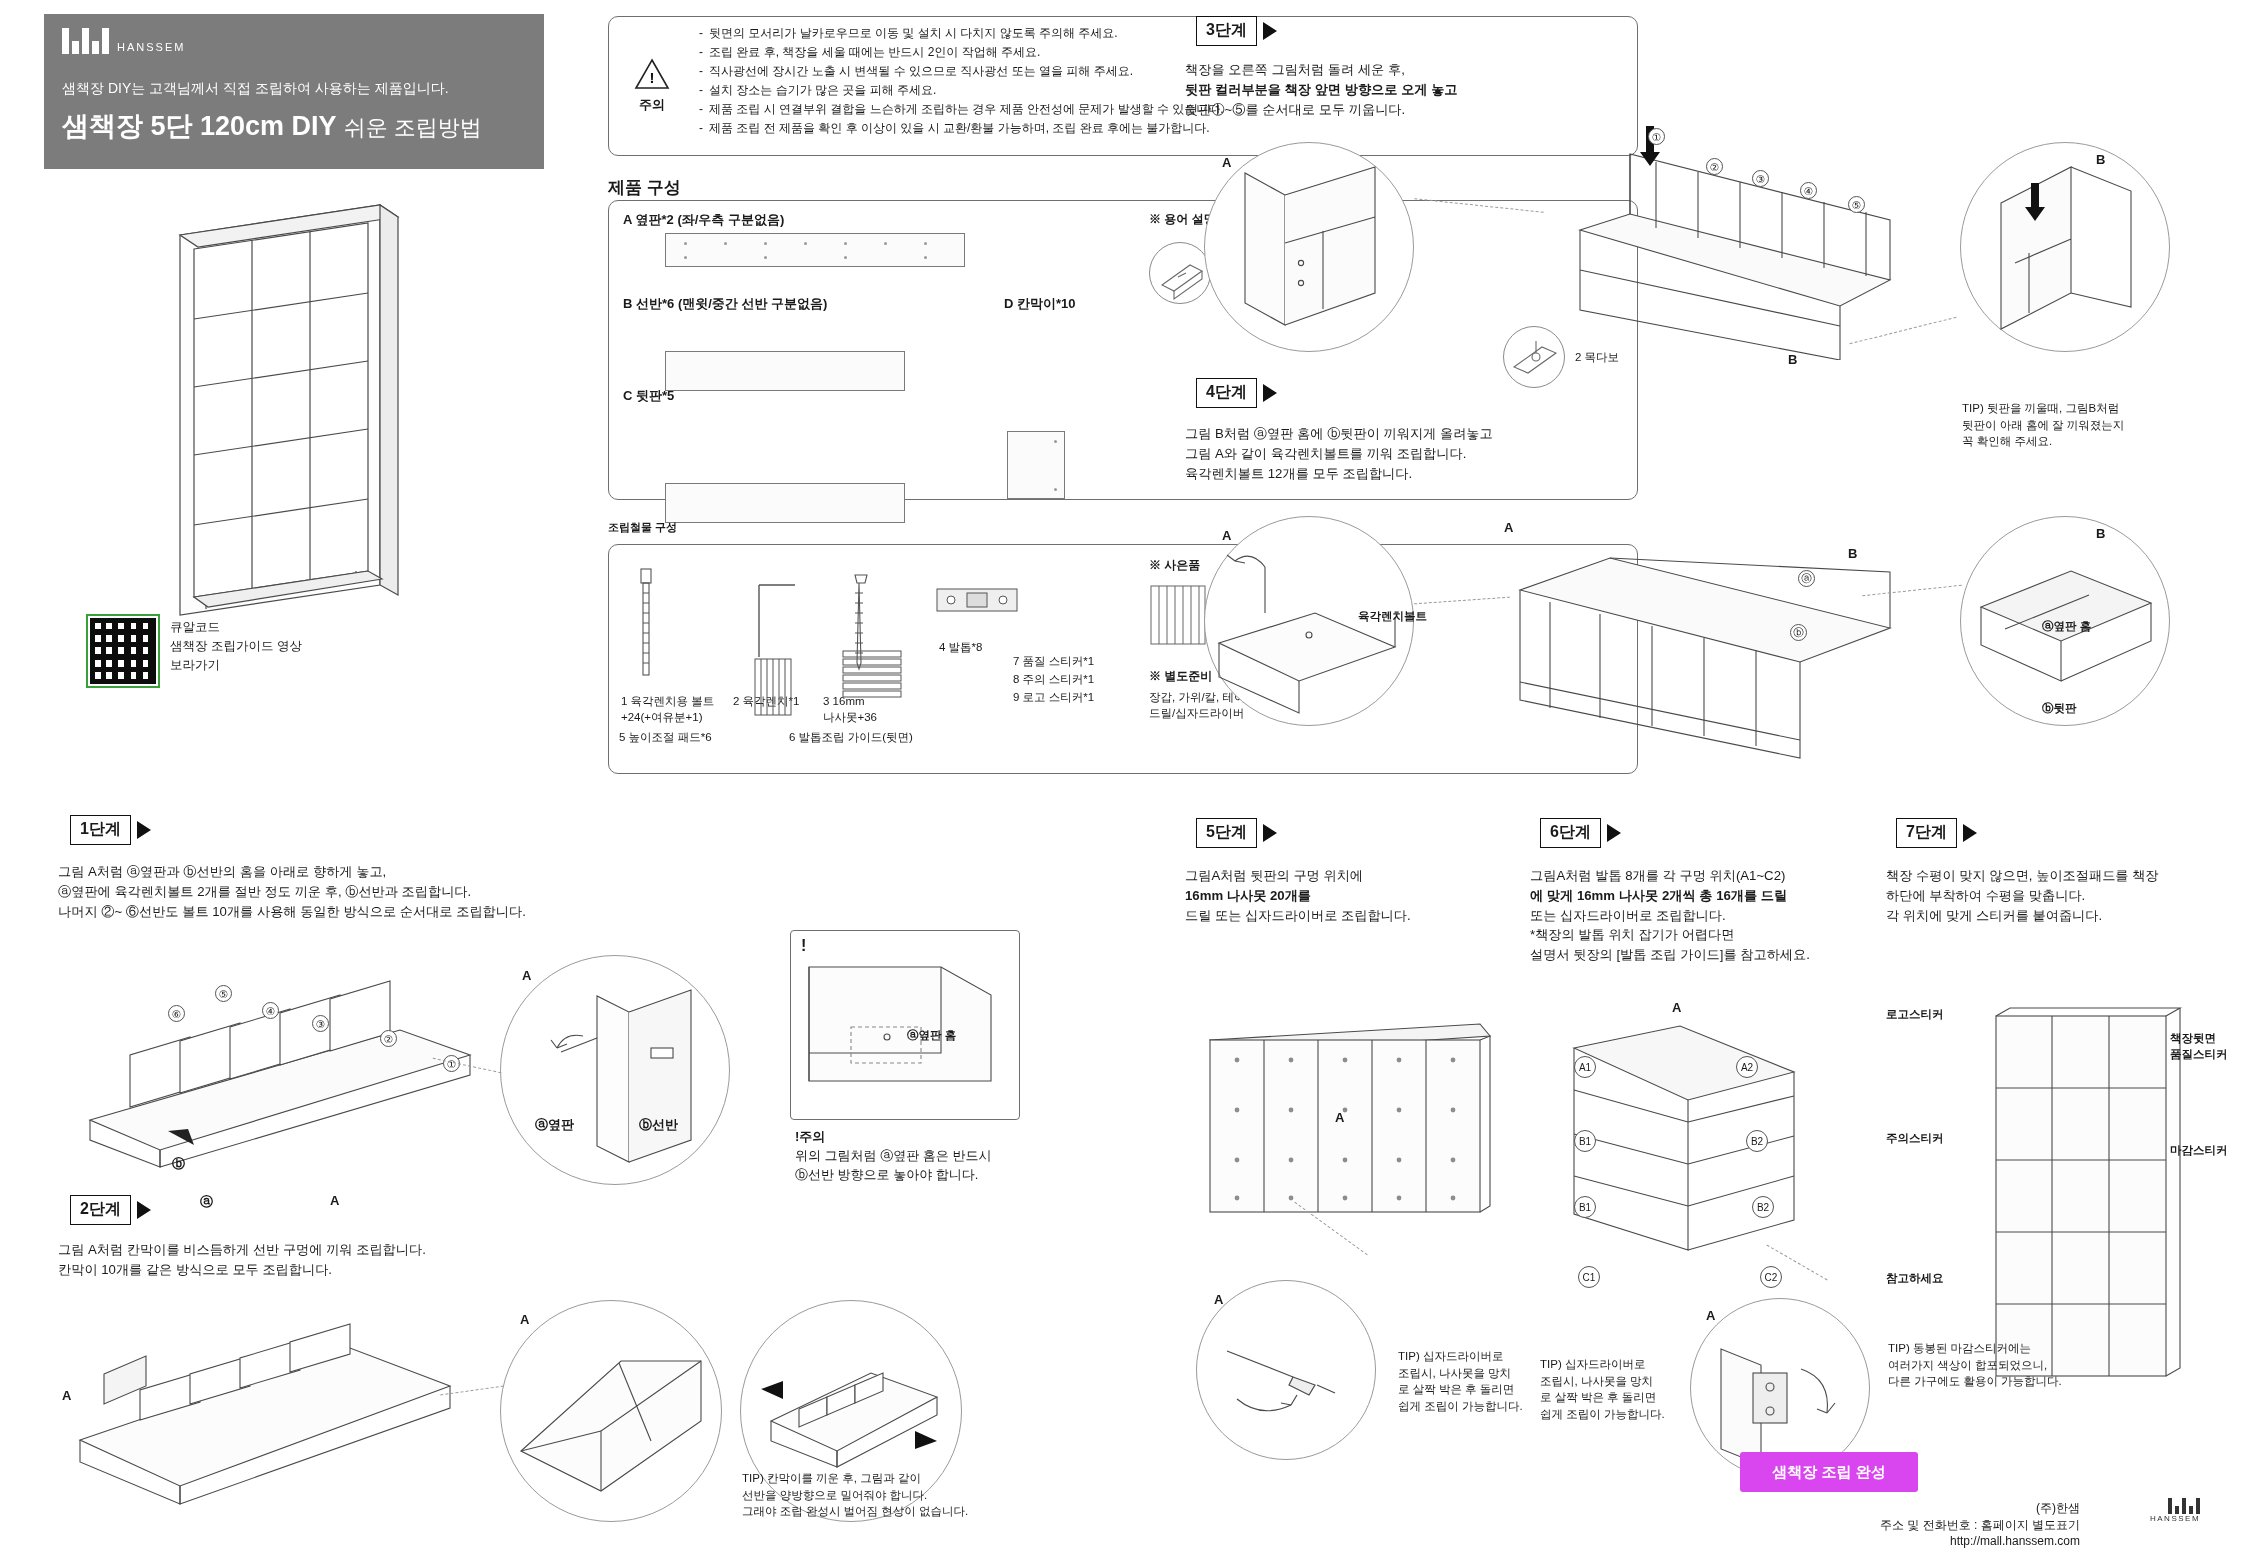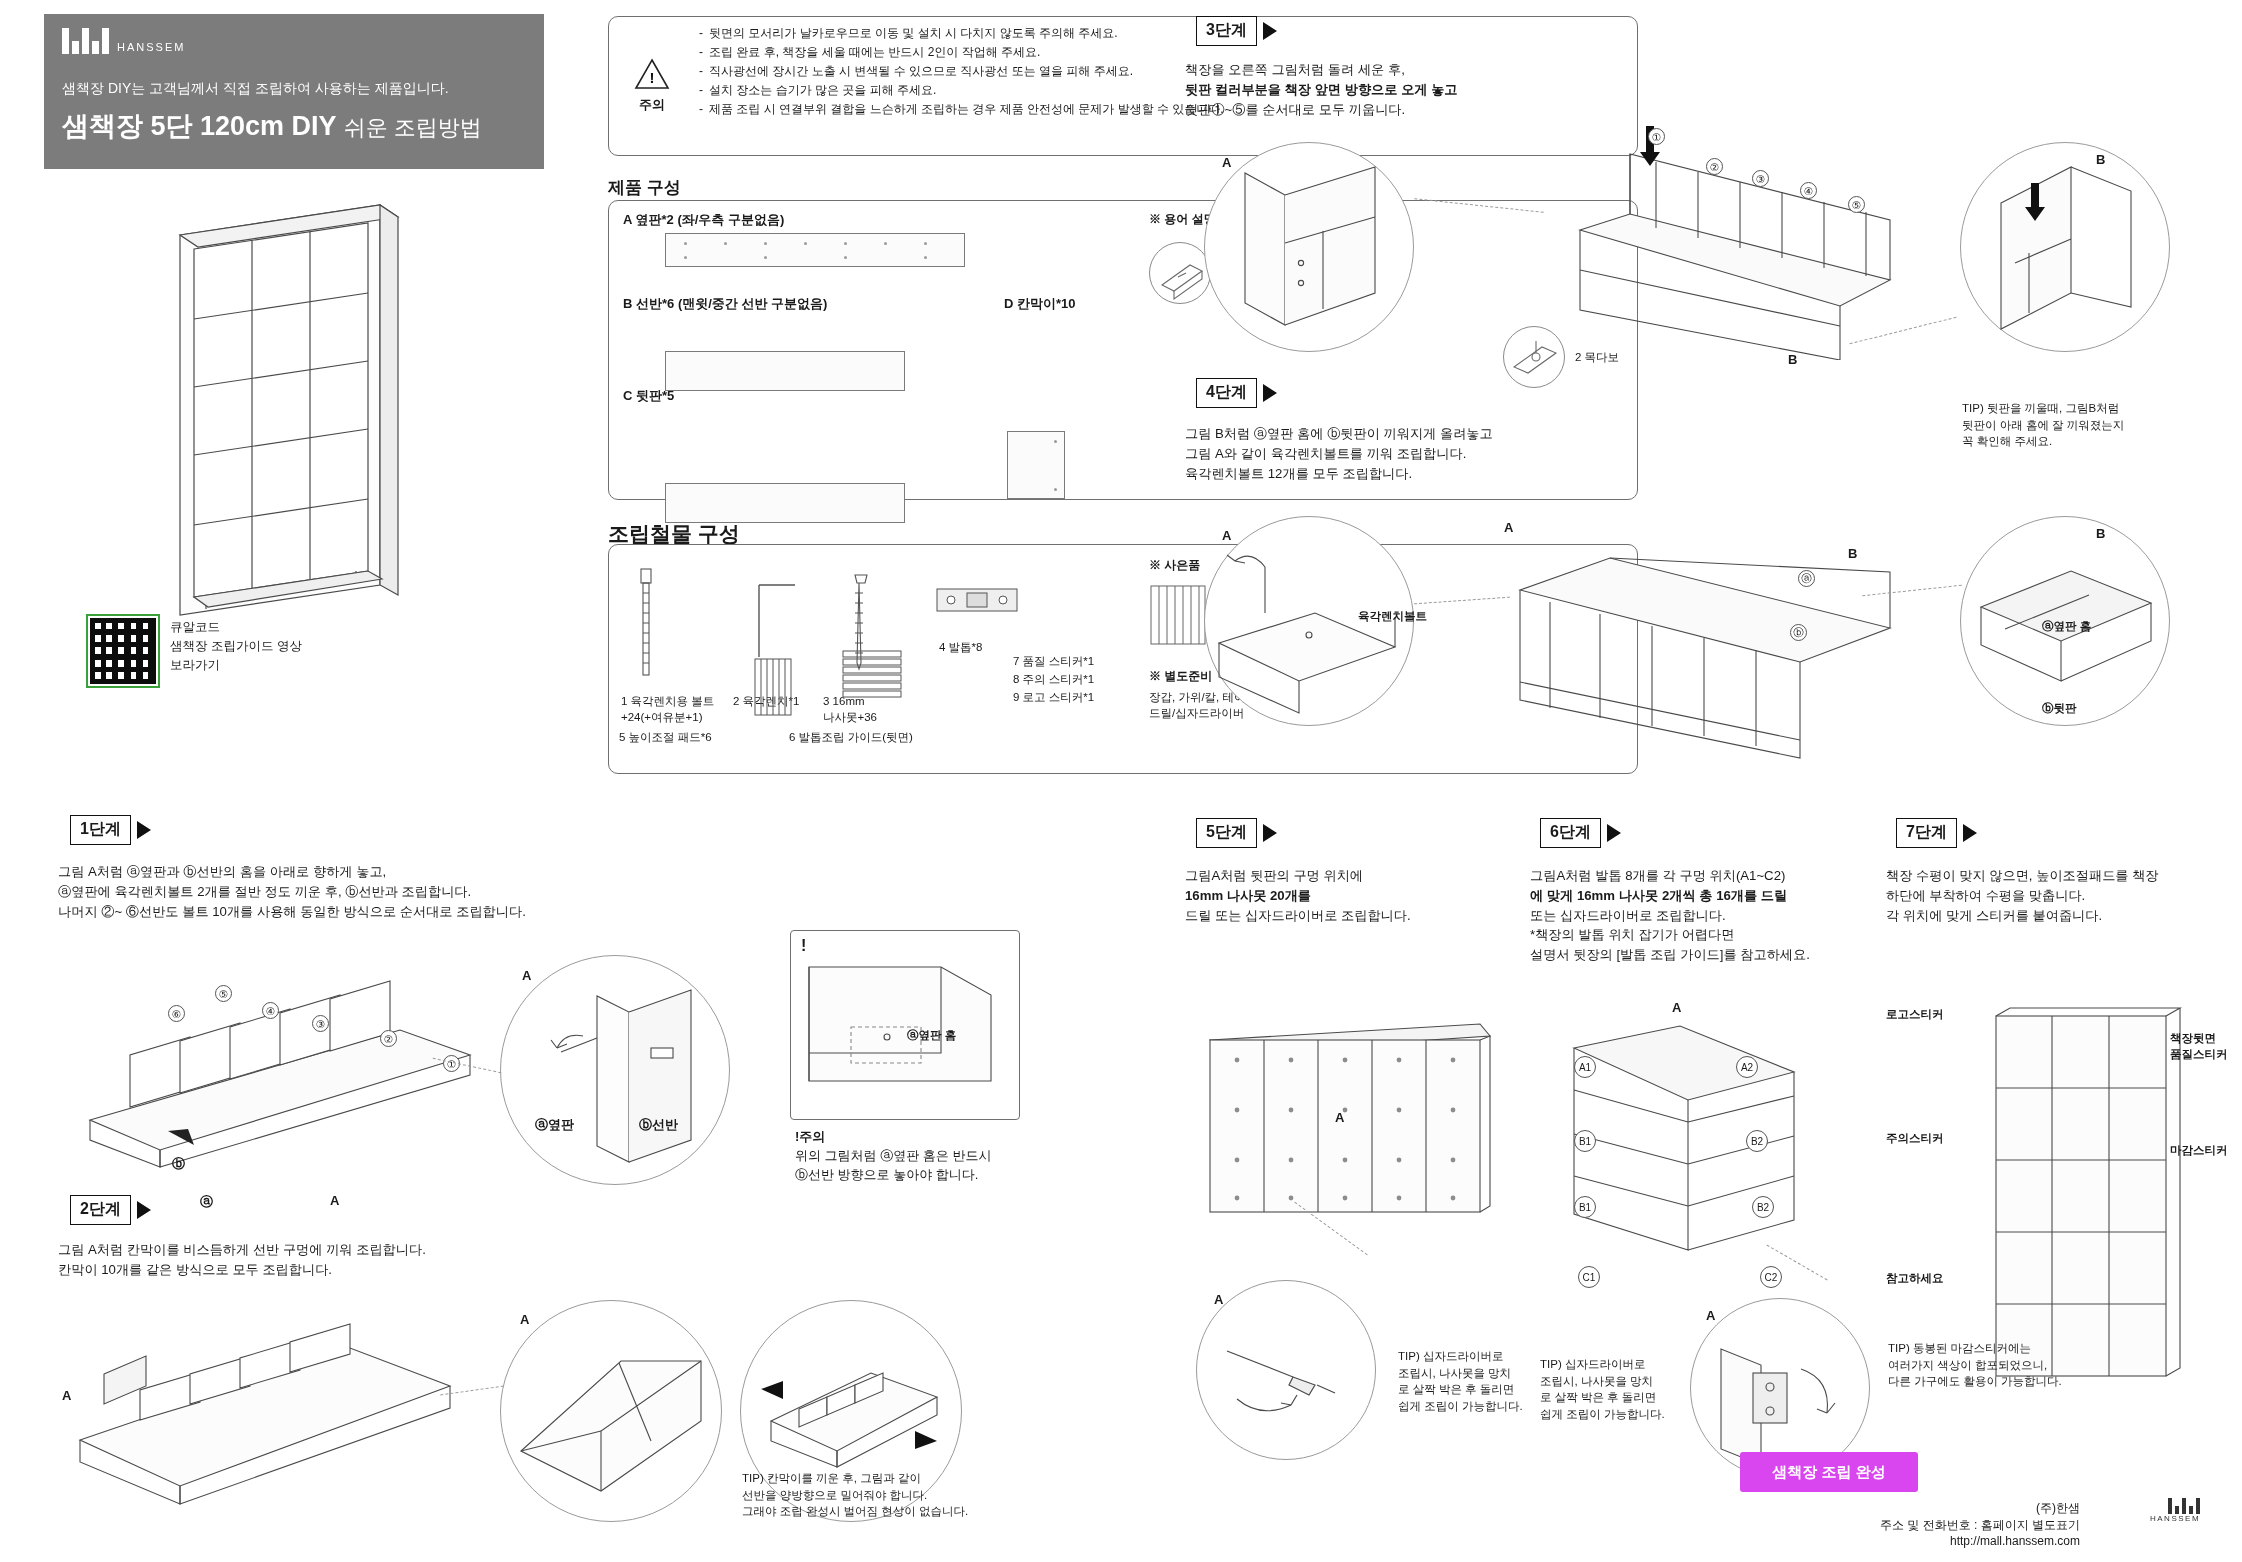--- a/index.html
+++ b/index.html
@@ -52,21 +52,21 @@
   }
   .tri-outline svg{position:absolute;left:0;top:0;}
   #caution-list { padding:8px 10px 8px 4px; flex:1; }
   #caution-list li { list-style:none; margin:0 0 2px 0; padding-left:10px; position:relative; font-size:12px; line-height:1.42;}
   #caution-list li:before{ content:"-"; position:absolute; left:0; top:0; }
   #caution-list ul { margin:0; padding:0; }
 
   
   #parts-title { left:608px; top:176px; font-size:17px; font-weight:bold;}
   #parts-box { left:608px; top:200px; width:1030px; height:300px; }
-  #hw-title { left:608px; top:520px; font-size:21px; font-weight:bold;}
+  #hw-title { left:608px; top:520px; font-size:11px; font-weight:bold;}
   #hw-box { left:608px; top:544px; width:1030px; height:230px; }
 
   .part-label { font-size:13px; font-weight:bold; }
   .panel-rect { border:1px solid #7a7a7a; background:#fbfbfb; position:relative;}
   .dot { position:absolute; width:3px;height:3px;border-radius:50%;background:#9a9a9a;}
 
   .term-head { font-size:12px; font-weight:bold; }
   .circle-dia { width:62px;height:62px;border-radius:50%;border:1px solid #8a8a8a; position:relative;}
 
   
@@ -160,20 +160,21 @@
         </span>
         <span style="font-size:13px;font-weight:bold">주의</span>
       </div>
       <div id="caution-list">
         <ul>
           <li>뒷면의 모서리가 날카로우므로 이동 및 설치 시 다치지 않도록 주의해 주세요.</li>
           <li>조립 완료 후, 책장을 세울 때에는 반드시 2인이 작업해 주세요.</li>
           <li>직사광선에 장시간 노출 시 변색될 수 있으므로 직사광선 또는 열을 피해 주세요.</li>
           <li>설치 장소는 습기가 많은 곳을 피해 주세요.</li>
           <li>제품 조립 시 연결부위 결합을 느슨하게 조립하는 경우 제품 안전성에 문제가 발생할 수 있습니다.</li>
+          <li>제품 조립 전 제품을 확인 후 이상이 있을 시 교환/환불 가능하며, 조립 완료 후에는 불가합니다.</li>
         </ul>
       </div>
     </div>
   </div>
 
   <div class="fig" style="left:150px;top:195px;">
     <svg width="300" height="430" viewBox="0 0 300 430">
       <g fill="none" stroke="#4a4a4a" stroke-width="1.2">
 
         <polygon points="30,40 230,10 230,390 30,420" fill="#fdfdfd"></polygon>

